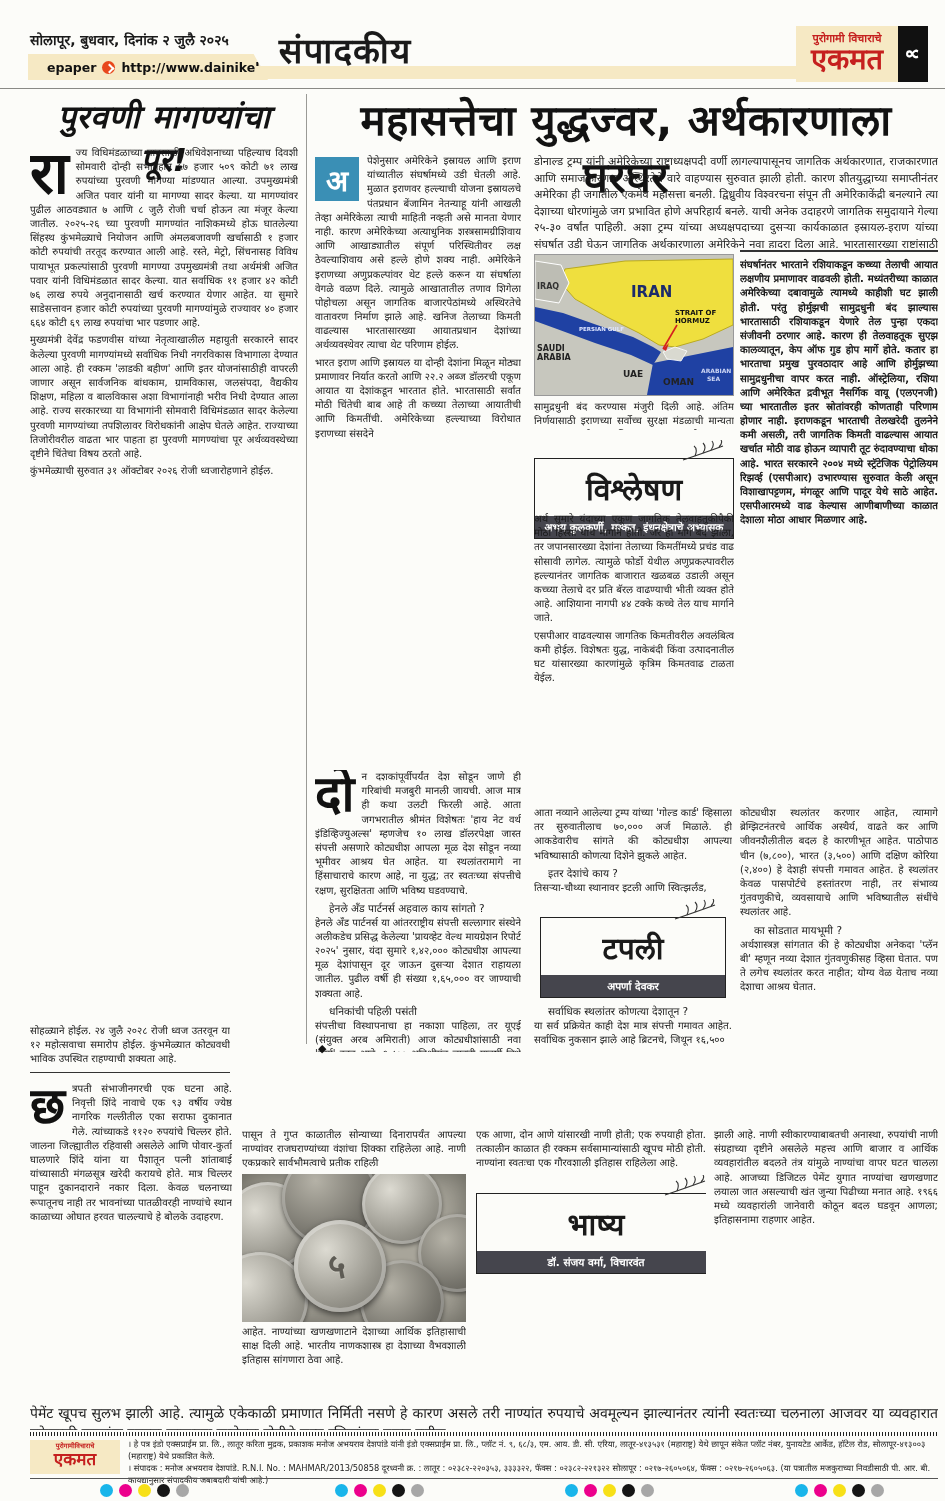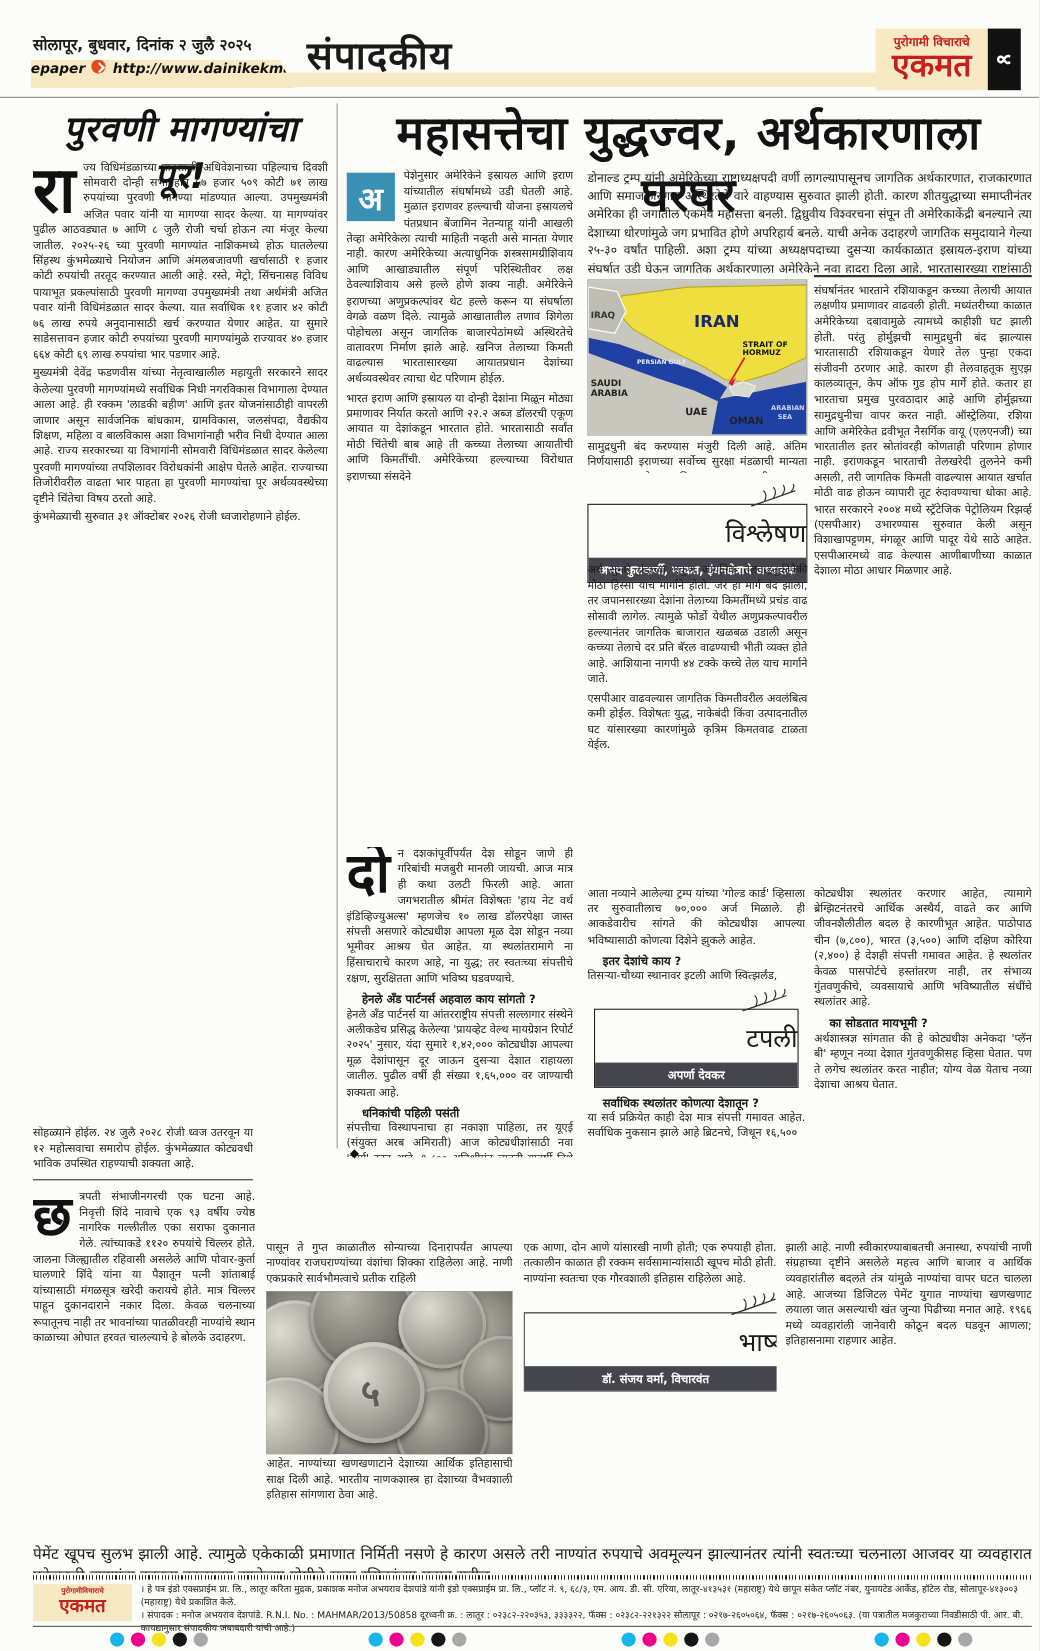--- a/index.html
+++ b/index.html
@@ -4,22 +4,22 @@
 <style>
   * { margin:0; padding:0; box-sizing:border-box; }
   html,body { background:#e8e8e4; }
   body { font-family:"DejaVu Sans","Liberation Sans",sans-serif; }
   .page { position:relative; width:945px; height:1501px; margin:0 auto;
           background:#fcfcf9; color:#1a1a1a; overflow:hidden; }
 
   
   .dateline { position:absolute; left:30px; top:30px; font-size:14px; font-weight:bold; }
   .epaper-band { position:absolute; left:28px; top:54px; width:240px; height:26px;
-                 background:#f6e9c4; display:flex; align-items:flex-start; gap:6px; padding-left:0;
-                 clip-path:polygon(0 0,94% 0,100% 100%,0 100%);font-style:italic; }
+                 background:#f6e9c4; display:flex; align-items:center; gap:6px; padding-left:19px;
+                 clip-path:polygon(0 0,94% 0,100% 100%,0 100%); }
   .link-icon { width:13px; height:13px; border-radius:50%; background:#e8481c; display:inline-block;
                position:relative; flex:0 0 auto; }
   .link-icon::after { content:""; position:absolute; left:4px; top:4px; width:5px; height:5px;
                       border-top:2px solid #fff; border-right:2px solid #fff; transform:rotate(45deg); }
   .epaper-url { font-size:12.5px; font-weight:bold; color:#111; }
   .header-strip { position:absolute; left:255px; top:66px; width:550px; height:13px; background:#f6e9c4; }
   .section-title { position:absolute; left:235px; top:26px; width:220px; text-align:center;
                    font-size:35px; font-weight:bold; letter-spacing:1px; }
   .masthead-box { position:absolute; left:796px; top:26px; width:102px; height:56px;
                   background:#f6e9c4; text-align:center; padding-top:4px; }
@@ -30,29 +30,29 @@
   .pageno-box span { font-size:19px; font-weight:bold; transform:rotate(90deg); }
   .header-rule { position:absolute; left:0; top:88px; width:945px; border-top:1px solid #8a8a86; }
 
   
   .vrule  { position:absolute; border-left:1px solid #9a9a96; }
   .hrule  { position:absolute; border-top:1px solid #333; }
   .headline { position:absolute; font-weight:bold; text-align:center; color:#121212;
               font-family:"DejaVu Sans","Liberation Sans",sans-serif; letter-spacing:.5px; }
   .col { position:absolute; overflow:hidden; }
   .col p { font-size:10px; line-height:1.42; text-align:justify; margin-bottom:3px; }
-  .subhead { font-size:10.5px; font-weight:bold; padding-left:14px; margin:2px 0 1px; }
+  .subhead { font-size:10.5px; font-weight:normal; padding-left:14px; margin:2px 0 1px; }
   .dc { float:left; font-weight:bold; font-size:58px; line-height:.82; padding:4px 7px 0 0; color:#111; }
   .dc-blue { float:left; width:44px; height:44px; background:#3a8fb5; color:#fff; font-size:29px;
              font-weight:bold; display:flex; align-items:center; justify-content:center;
              margin:3px 8px 2px 0; }
 
   
   .opinion-box { position:relative; border:1.5px solid #222; margin-top:20px; background:#fcfcf9; }
-  .opinion-box .ob-title { text-align:right; font-size:23px; font-weight:normal; padding:9px 0 7px; }
+  .opinion-box .ob-title { text-align:center; font-size:30px; font-weight:bold; padding:9px 0 7px; }
   .opinion-box .ob-bar { background:#45454d; color:#fff; text-align:center; font-size:10.5px;
                          font-weight:bold; padding:4px 2px; }
   .ornament { position:absolute; top:-19px; right:6px; }
 
   
   .map-wrap { position:absolute; left:534px; top:254px; width:200px; height:142px;
               border:1px solid #999; }
 
   
   .coins-photo { position:relative; width:100%; height:148px; background:#a8a59a; overflow:hidden;
@@ -146,21 +146,21 @@
       <text x="44" y="76" font-size="5.5" font-weight="bold" fill="#dfe6ff">PERSIAN GULF</text>
       <text x="140" y="60" font-size="7" font-weight="bold" fill="#111">STRAIT OF</text>
       <text x="140" y="68" font-size="7" font-weight="bold" fill="#111">HORMUZ</text>
       <line x1="142" y1="70" x2="128" y2="94" stroke="#d41f1f" stroke-width="1.6"></line>
       <polygon points="128,94 134,88 131,96" fill="#d41f1f"></polygon>
       <text x="166" y="118" font-size="6" font-weight="bold" fill="#cdd6f5">ARABIAN</text>
       <text x="172" y="126" font-size="6" font-weight="bold" fill="#cdd6f5">SEA</text>
     </svg>
   </div>
 
-  <div class="col" style="left:740px; top:258px; width:198px; height:462px;">
+  <div class="col" style="left:740px; top:258px; width:198px; height:462px;font-weight:bold;">
     <p>संघर्षानंतर भारताने रशियाकडून कच्च्या तेलाची आयात लक्षणीय प्रमाणावर वाढवली होती. मध्यंतरीच्या काळात अमेरिकेच्या दबावामुळे त्यामध्ये काहीशी घट झाली होती. परंतु होर्मुझची सामुद्रधुनी बंद झाल्यास भारतासाठी रशियाकडून येणारे तेल पुन्हा एकदा संजीवनी ठरणार आहे. कारण ही तेलवाहतूक सुएझ कालव्यातून, केप ऑफ गुड होप मार्गे होते. कतार हा भारताचा प्रमुख पुरवठादार आहे आणि होर्मुझच्या सामुद्रधुनीचा वापर करत नाही. ऑस्ट्रेलिया, रशिया आणि अमेरिकेत द्रवीभूत नैसर्गिक वायू (एलएनजी) च्या भारतातील इतर स्रोतांवरही कोणताही परिणाम होणार नाही. इराणकडून भारताची तेलखरेदी तुलनेने कमी असली, तरी जागतिक किमती वाढल्यास आयात खर्चात मोठी वाढ होऊन व्यापारी तूट रुंदावण्याचा धोका आहे. भारत सरकारने २००४ मध्ये स्ट्रॅटेजिक पेट्रोलियम रिझर्व्ह (एसपीआर) उभारण्यास सुरुवात केली असून विशाखापट्टणम, मंगळूर आणि पादूर येथे साठे आहेत. एसपीआरमध्ये वाढ केल्यास आणीबाणीच्या काळात देशाला मोठा आधार मिळणार आहे.</p>
   </div>
 
   <div class="col" style="left:534px; top:400px; width:200px; height:30px;">
     <p>सामुद्रधुनी बंद करण्यास मंजुरी दिली आहे. अंतिम निर्णयासाठी इराणच्या सर्वोच्च सुरक्षा मंडळाची मान्यता आवश्यक आहे. तथापि, फारसच्या खाडीला अरब सागराशी जोडणारा हा</p>
   </div>
 
   <div class="opinion-box" style="position:absolute; left:534px; top:438px; width:200px;">
     <svg class="ornament" width="46" height="22" viewBox="0 0 46 22">
       <path d="M2 20 Q 20 14 42 6" stroke="#333" stroke-width="1.2" fill="none"></path>

